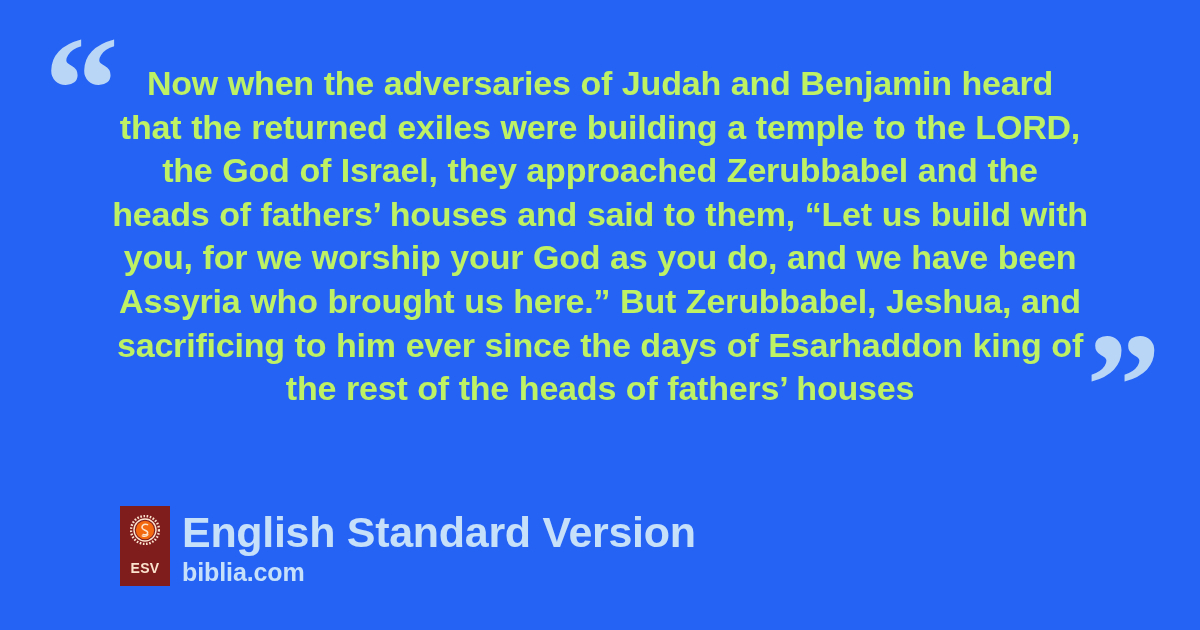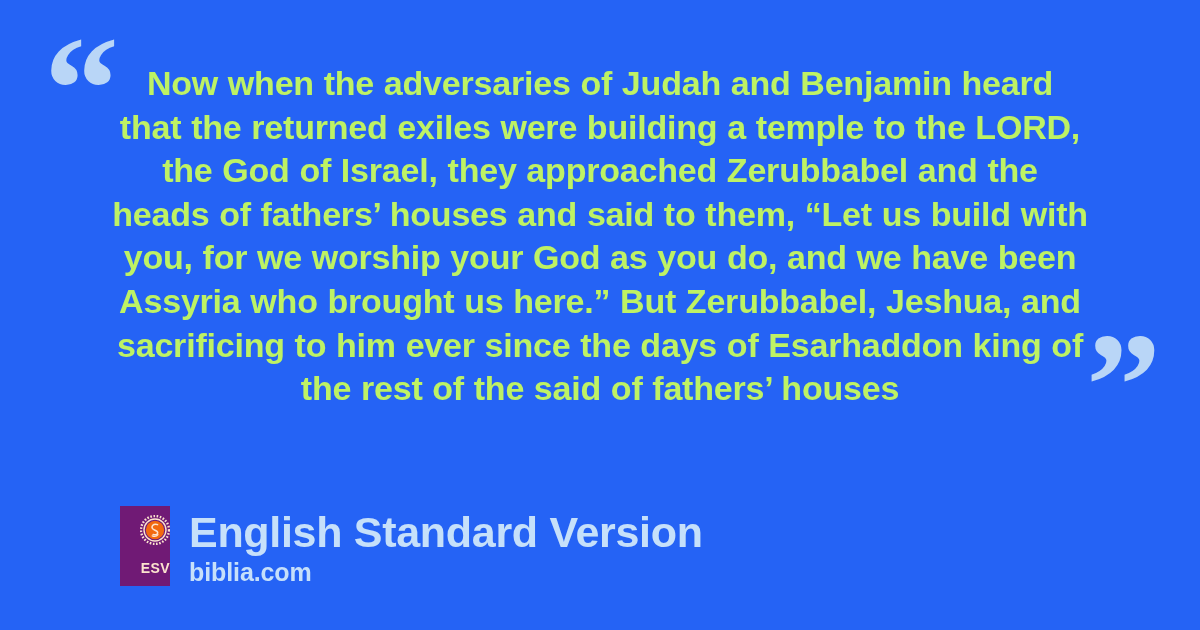--- a/index.html
+++ b/index.html
@@ -66,45 +66,45 @@
     left: 120px;
     top: 506px;
     display: flex;
     flex-direction: row;
     align-items: flex-start;
   }
 
   #brand-logo {
     width: 50px;
     height: 80px;
-    background: #701a75;
+    background: #7f1d1d;
     flex: 0 0 auto;
     display: flex;
     flex-direction: column;
-    align-items: flex-end;
+    align-items: center;
     justify-content: flex-start;
     padding-top: 9px;
     box-sizing: border-box;
   }
   #brand-logo .seal {
     width: 30px;
     height: 30px;
     display: block;
   }
   #brand-logo .esv-abbr {
     margin-top: 16px;
     color: #FCE3CE;
     font-size: 14px;
     font-weight: 700;
     letter-spacing: 0.4px;
     line-height: 1;
   }
 
   #brand-text {
-    margin-left: 19px;
+    margin-left: 12px;
     display: flex;
     flex-direction: column;
     justify-content: flex-end;
     padding-top: 1px;
   }
   #brand-title {
     color: #C6E0FA;
     font-size: 43px;
     font-weight: 700;
     line-height: 50px;
@@ -129,21 +129,21 @@
   <div class="quote-mark" id="quote-open">“</div>
 
   <div id="quote-body">
     <span class="qline">Now when the adversaries of Judah and Benjamin heard</span>
     <span class="qline">that the returned exiles were building a temple to the LORD,</span>
     <span class="qline">the God of Israel, they approached Zerubbabel and the</span>
     <span class="qline">heads of fathers’ houses and said to them, “Let us build with</span>
     <span class="qline">you, for we worship your God as you do, and we have been</span>
     <span class="qline">Assyria who brought us here.” But Zerubbabel, Jeshua, and</span>
     <span class="qline">sacrificing to him ever since the days of Esarhaddon king of</span>
-    <span class="qline">the rest of the said of fathers’ houses</span>
+    <span class="qline">the rest of the heads of fathers’ houses</span>
   </div>
 
   <div class="quote-mark" id="quote-close">”</div>
 
   <div id="brand">
 
     <div id="brand-logo">
       <svg class="seal" viewBox="0 0 30 30" aria-hidden="true">
         <circle cx="15" cy="15" r="14" fill="none" stroke="#FCE3CE" stroke-width="2.4" stroke-dasharray="1.6 1.6"></circle>
         <circle cx="15" cy="15" r="11" fill="none" stroke="#FCE3CE" stroke-width="1.4"></circle>

